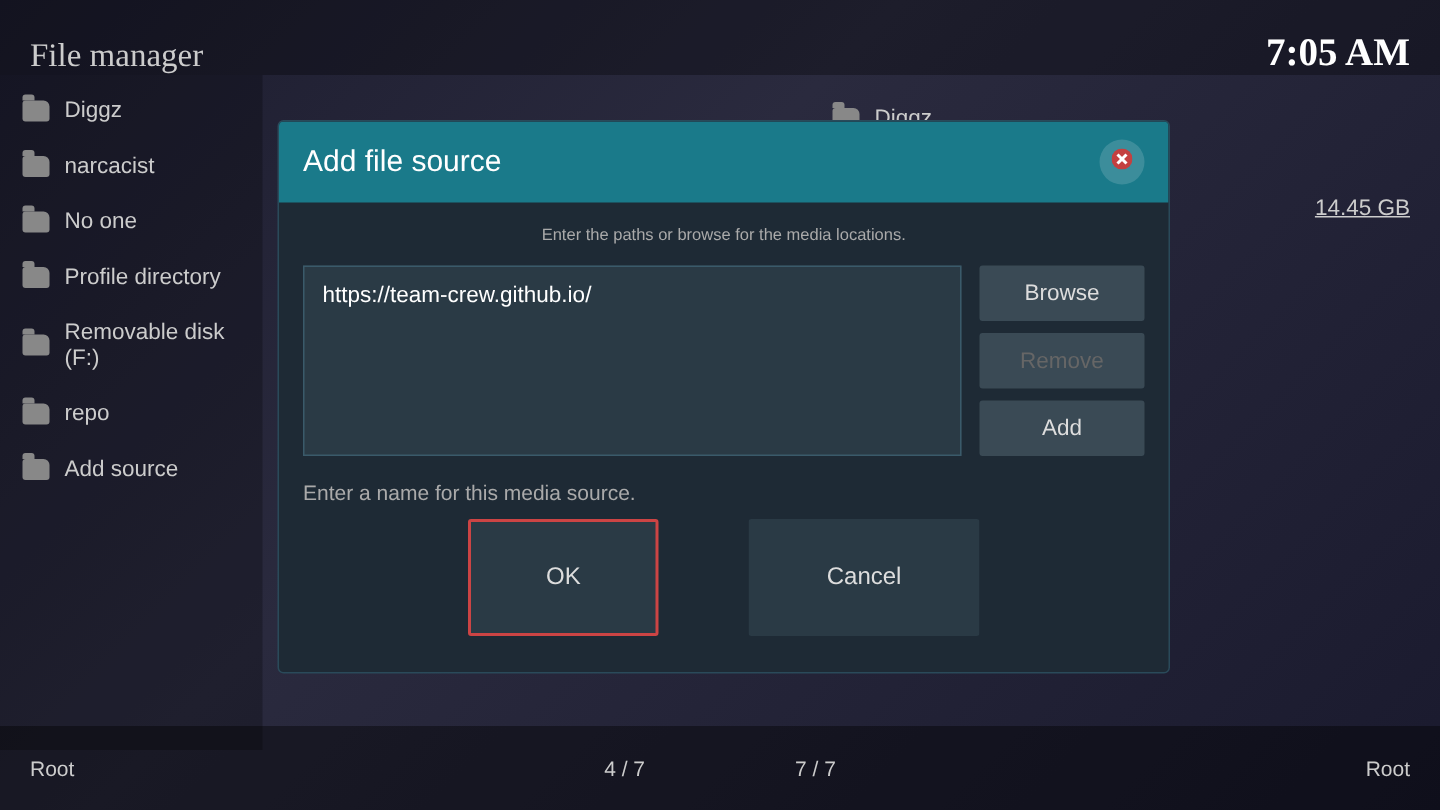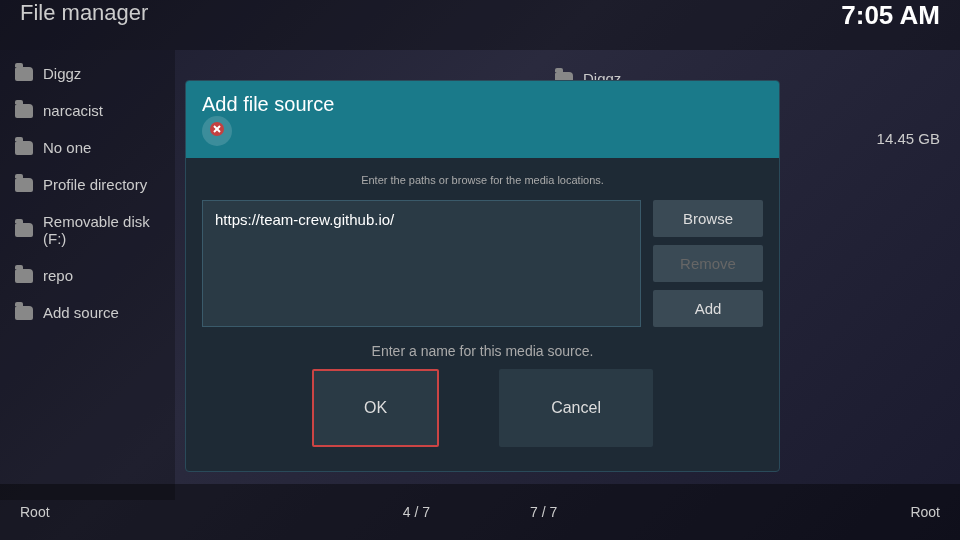--- a/index.html
+++ b/index.html
@@ -21,24 +21,25 @@
     }
 
     
     .header {
       position: absolute;
       top: 0;
       left: 0;
       right: 0;
       height: 50px;
       display: flex;
-      align-items: flex-start;
+      align-items: flex-end;
       justify-content: space-between;
       padding: 0 20px;
       background: rgba(0,0,0,0.3);
+      font-family: Liberation Serif, serif;
     }
     .header-title {
       font-size: 22px;
       font-weight: normal;
       color: #ccc;
     }
     .header-time {
       font-size: 26px;
       color: #fff;
       font-weight: bold;
@@ -98,39 +99,40 @@
       color: #ccc;
       font-size: 15px;
       gap: 10px;
     }
     .right-size {
       position: absolute;
       right: 20px;
       top: 80px;
       color: #ccc;
       font-size: 15px;
+      text-decoration: underline;
     }
 
     
     .dialog {
       position: absolute;
       left: 185px;
       top: 80px;
       width: 595px;
       background: #1e2a35;
       border: 1px solid #2a4a5a;
       border-radius: 4px;
       overflow: hidden;
     }
     .dialog-header {
       background: #1a7a8a;
       padding: 12px 16px;
       display: flex;
+      align-items: center;
       justify-content: space-between;
-      flex-direction: column;
     }
     .dialog-title {
       font-size: 20px;
       color: #fff;
       font-weight: normal;
     }
     .dialog-close-btn {
       width: 30px;
       height: 30px;
       background: rgba(255,255,255,0.15);
@@ -185,21 +187,20 @@
       cursor: pointer;
       font-size: 15px;
       border-radius: 2px;
     }
     .action-btn.disabled {
       color: #666;
       cursor: default;
     }
 
     .dialog-name-label {
-      text-align: center;
       color: #aaa;
       font-size: 14px;
       margin-bottom: 10px;
     }
     .name-input {
       width: 100%;
       background: #1a7aaa;
       border: none;
       color: #fff;
       font-size: 18px;

